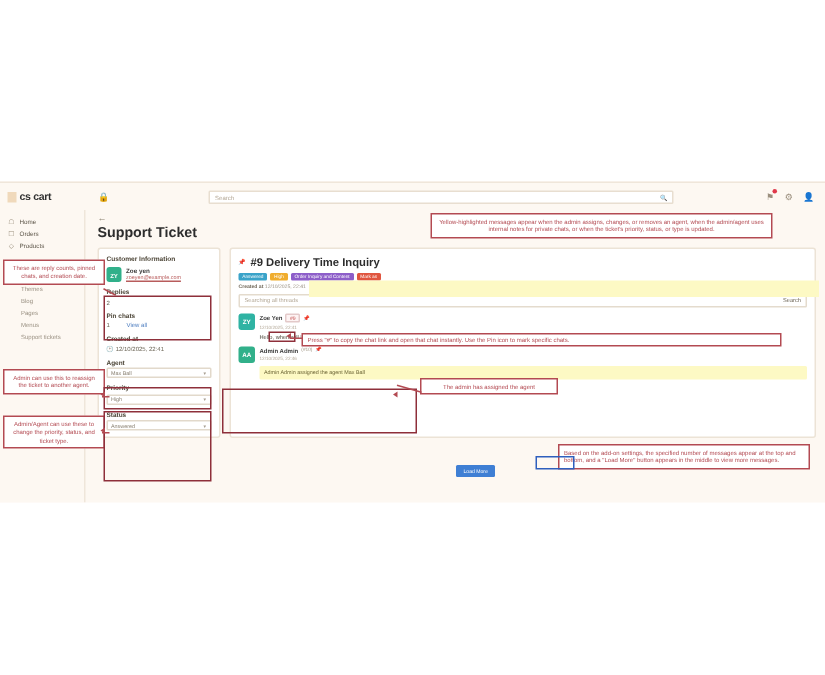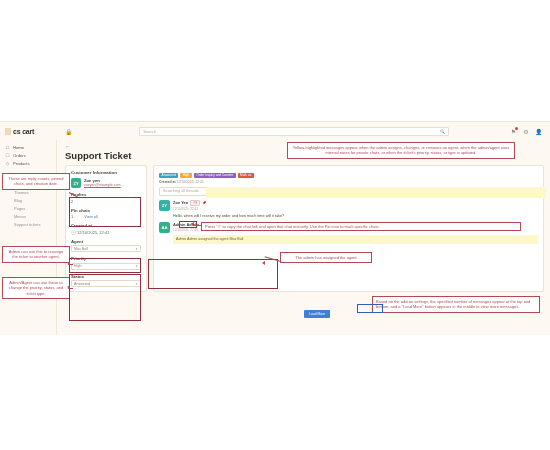--- a/index.html
+++ b/index.html
@@ -252,20 +252,24 @@
         <div class="field">
           <div class="field-label">Status</div>
           <div class="select">
             <span>Answered</span>
             <span class="chev">▼</span>
           </div>
         </div>
       </div>
 
       <div class="card ticket-card">
+        <div class="t-head">
+          <span class="t-pin">📌</span>
+          <span class="t-title">#9 Delivery Time Inquiry</span>
+        </div>
         <div class="badges">
           <span class="badge b-answered">Answered</span>
           <span class="badge b-high">High</span>
           <span class="badge b-type">Order Inquiry and Content</span>
           <span class="badge b-mark">Mark as</span>
         </div>
         <div class="t-meta">
           <b>Created at</b>
           <span>12/10/2025, 22:41</span>
         </div>

